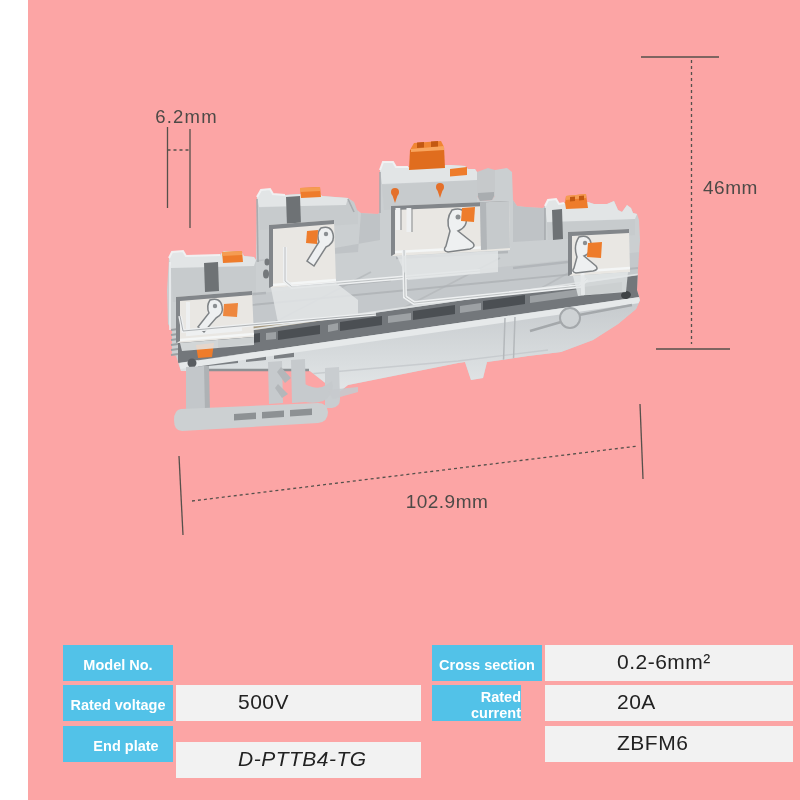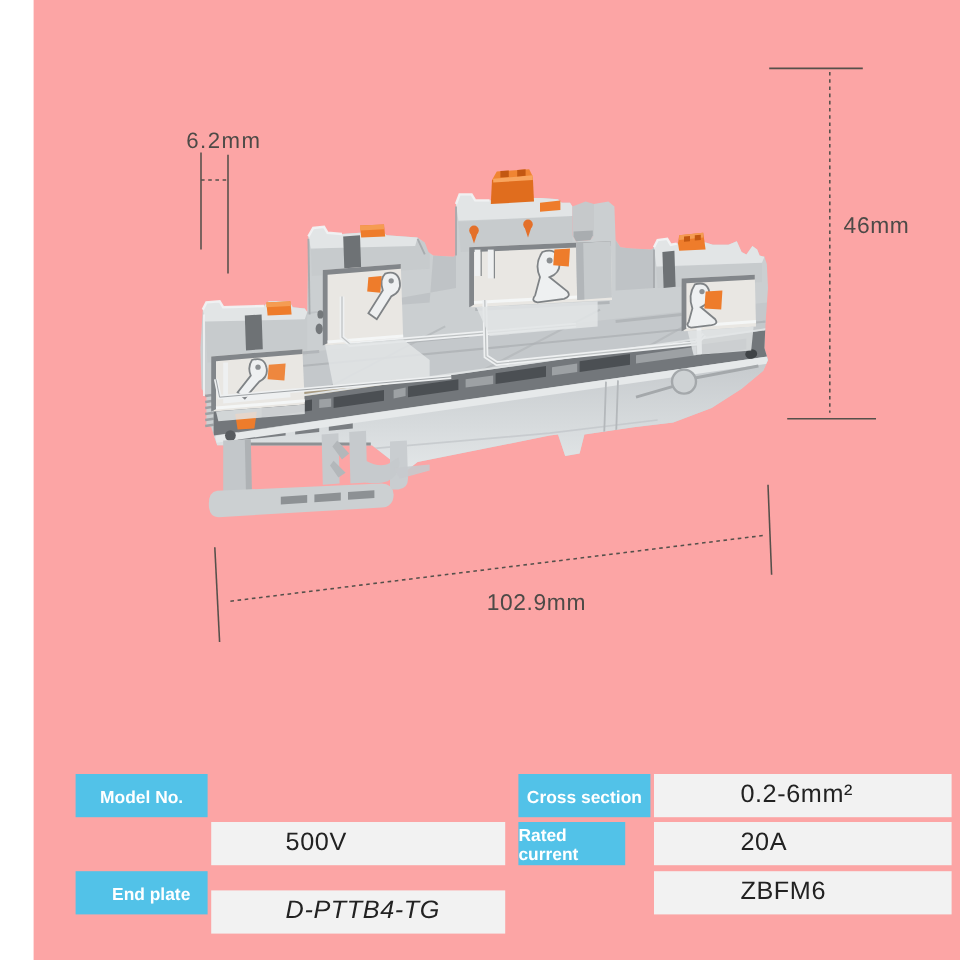--- a/index.html
+++ b/index.html
@@ -1,19 +1,19 @@
 <!DOCTYPE html>
 <html><head>
 <meta charset="utf-8">
 <style>
   html,body{margin:0;padding:0;background:#fff;}
   .page{position:relative;width:800px;height:800px;background:#fca5a5;overflow:hidden;
         font-family:"Liberation Sans", sans-serif;margin-left:28px;}
   .cell{position:absolute;display:flex;align-items:center;box-sizing:border-box;}
-  .blue{background:#52c2e8;color:#fff;font-weight:bold;font-size:14.5px;justify-content:center;padding-top:4px;}
+  .blue{background:#52c2e8;color:#fff;font-weight:bold;font-size:14.5px;justify-content:center;padding-top:4px;text-align:right;}
   .val{background:#f2f2f2;color:#222;font-size:21px;letter-spacing:0.5px;padding-bottom:2px;}
 </style>
 </head>
 <body>
 <div class="page">
 
 <svg width="800" height="800" viewBox="0 0 800 800" style="position:absolute;left:0;top:0;">
   <defs>
   <linearGradient id="lowerglow" x1="0" y1="0" x2="0" y2="1">
     <stop offset="0" stop-color="#c5c9cc"></stop>
@@ -325,20 +325,21 @@
 
 </svg>
 
 <div class="cell blue" style="left:35px;top:645px;width:110px;height:36px;">Model No.</div>
 
 
 <div class="cell blue" style="left:404px;top:645px;width:110px;height:36px;">Cross section</div>
 
 <div class="cell val" style="left:517px;top:645px;width:248px;height:36px;padding-left:72px;box-sizing:border-box;">0.2-6mm²</div>
 
+<div class="cell blue" style="left:35px;top:685px;width:110px;height:36px;">Rated voltage</div>
 
 <div class="cell val" style="left:148px;top:685px;width:245px;height:36px;padding-left:62px;">500V</div>
 
 <div class="cell blue" style="left:404px;top:685px;width:89px;height:36px;">Rated current</div>
 
 <div class="cell val" style="left:517px;top:685px;width:248px;height:36px;padding-left:72px;box-sizing:border-box;text-align:center;">20A</div>
 
 <div class="cell blue" style="left:35px;top:726px;width:110px;height:36px;padding-left:16px;">End plate</div>
 
 <div class="cell val" style="left:148px;top:742px;width:245px;height:36px;padding-left:62px;font-style:italic;">D-PTTB4-TG</div>

